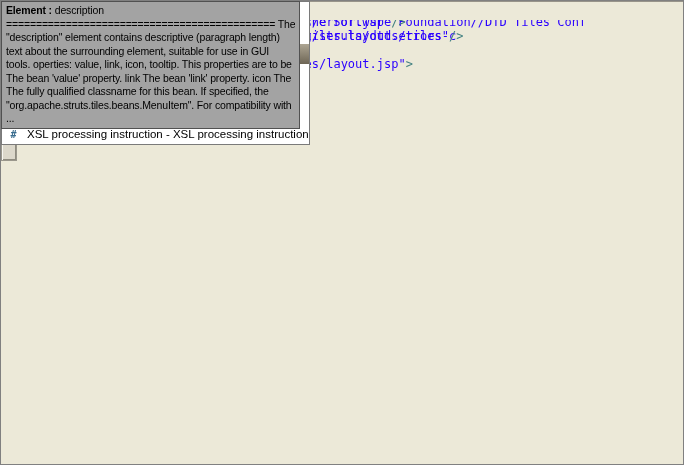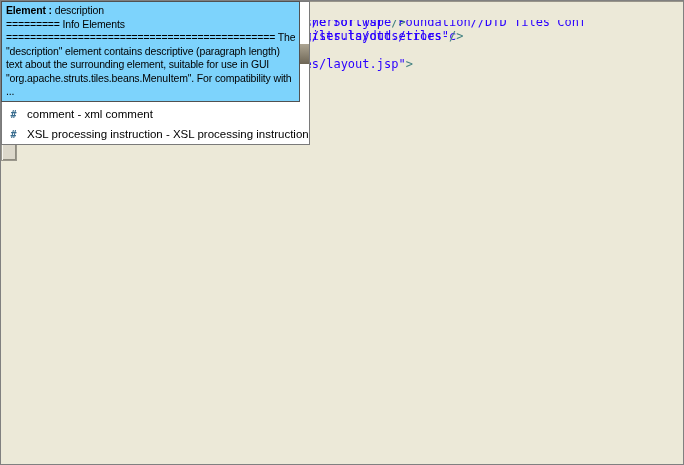--- a/index.html
+++ b/index.html
@@ -42,21 +42,21 @@
   .assist-item{ height:20px; display:flex; align-items:center; gap:6px;
                 padding-left:4px; font-size:11.5px; color:#000; white-space:nowrap; }
   .assist-item.selected{ background:linear-gradient(180deg,#ADA593,#6E6655); color:#fff; }
   .assist-icon{ width:15px; text-align:center; font:bold 10px "DejaVu Sans Mono",monospace; }
   .icon-element{ color:#31639C; }
   .icon-element-selected{ color:#F4C542; }
   .icon-comment,.icon-pi{ color:#3B6E8F; }
 
   
   .tooltip{ position:absolute; left:350; top:137; width:327; height:215;
-            background:#7dd3fc; border:1px solid #515151; z-index:6;
+            background:#a3a3a3; border:1px solid #515151; z-index:6;
             padding:2px 4px; overflow:hidden;
             font-size:10.5px; line-height:13.5px; letter-spacing:-0.15px; color:#000; }
   .tooltip-title{ white-space:pre; }
   .tooltip-title b{ font-weight:bold; }
   .tooltip-line{ white-space:pre; overflow:hidden; }
 
   
   .vscroll{ position:absolute; left:654; top:25; width:16; height:412; background:#F2F1E9; }
   .hscroll{ position:absolute; left:2; top:421; width:652; height:16; background:#F2F1E9; }
   .sb-btn{ position:absolute; width:16px; height:15px; background:#DCD8CB;
@@ -143,24 +143,26 @@
       </div>
       <div class="assist-item">
         <span class="assist-icon icon-pi">#</span>
         <span>XSL processing instruction - XSL processing instruction</span>
       </div>
     </div>
 
   <div class="tooltip">
     <div class="tooltip-title"><b>Element :</b><span> description</span></div>
     <div id="tooltip-lines">
-        <div class="tooltip-line">========= Info Elements</div>
         <div class="tooltip-line">============================================= The</div>
         <div class="tooltip-line">"description" element contains descriptive (paragraph length)</div>
         <div class="tooltip-line">text about the surrounding element, suitable for use in GUI</div>
+        <div class="tooltip-line">tools. operties: value, link, icon, tooltip. This properties are to be</div>
+        <div class="tooltip-line">The bean 'value' property. link The bean 'link' property. icon The</div>
+        <div class="tooltip-line">The fully qualified classname for this bean. If specified, the</div>
         <div class="tooltip-line">"org.apache.struts.tiles.beans.MenuItem". For compatibility with</div>
         <div class="tooltip-line">...</div>
       </div>
   </div>
 
   <div class="page-tabs" id="bottom-tabs">
       <div class="page-tab">Tree</div>
       <div class="page-tab">Diagram</div>
       <div class="page-tab active">Source</div>
     </div>

